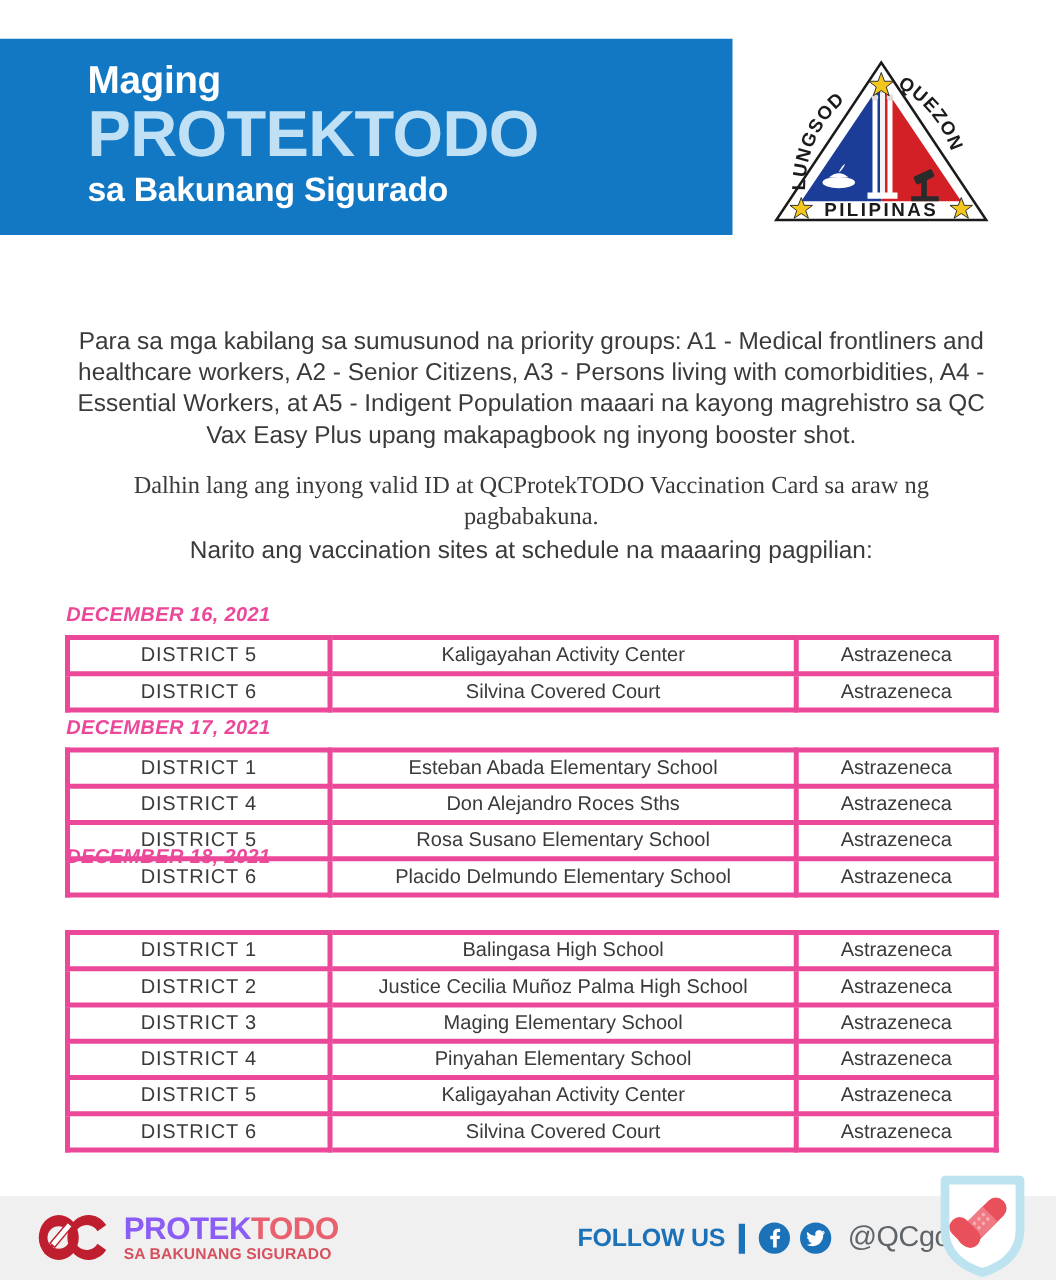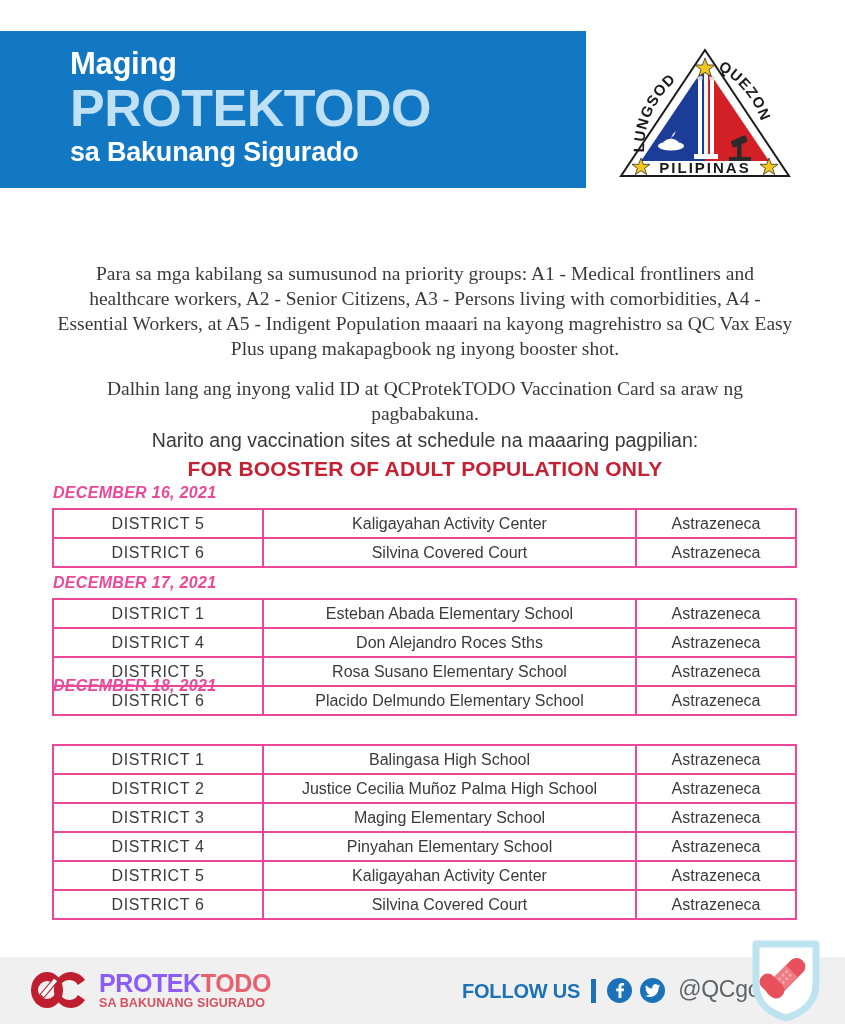--- a/index.html
+++ b/index.html
@@ -94,21 +94,21 @@
     left: 55px;
     width: 740px;
     text-align: center;
     color: #3A3A3C;
   }
   .para {
     font-size: 19.5px;
     line-height: 25px;
     color: #3A3A3C;
   }
-  #para1 { top: 261px; font-family: Liberation Serif, serif; }
+  #para1 { top: 261px; }
   #para2 { top: 376px; font-family: Liberation Serif, serif; }
   #para3 { top: 428px; }
 
   .booster-line {
     position: absolute;
     left: 55px;
     top: 457px;
     width: 740px;
     text-align: center;
     font-size: 21px;
@@ -128,21 +128,21 @@
     letter-spacing: 0.3px;
   }
   .sched-table {
     position: absolute;
     left: 52px;
     width: 743px;
     border-collapse: collapse;
     table-layout: fixed;
   }
   .sched-table td {
-    border: 2px solid #ec4899;
+    border: 4px solid #ec4899;
     height: 29px;
     font-size: 16px;
     color: #3A3A3C;
     text-align: center;
     vertical-align: middle;
     padding: 0 4px;
     line-height: 1.1;
   }
   .col-district { width: 210px; letter-spacing: 0.6px; }
   .col-site { width: 373px; }
@@ -275,21 +275,20 @@
       <textPath href="#arcR" startOffset="8%">QUEZON</textPath>
     </text>
     <text x="90" y="131" text-anchor="middle" font-family="'Liberation Sans', sans-serif" font-size="15" font-weight="bold" fill="#1a1a1a" letter-spacing="2">PILIPINAS</text>
   </svg>
 
 
   <div id="para1" class="body-block para">Para sa mga kabilang sa sumusunod na priority groups: A1 - Medical frontliners and healthcare workers, A2 - Senior Citizens, A3 - Persons living with comorbidities, A4 - Essential Workers, at A5 - Indigent Population maaari na kayong magrehistro sa QC Vax Easy Plus upang makapagbook ng inyong booster shot.</div>
   <div id="para2" class="body-block para">Dalhin lang ang inyong valid ID at QCProtekTODO Vaccination Card sa araw ng pagbabakuna.</div>
   <div id="para3" class="body-block para">Narito ang vaccination sites at schedule na maaaring pagpilian:</div>
 
-  <div class="booster-line">FOR BOOSTER OF ADULT POPULATION ONLY</div>
 
   <div class="date-label" style="top:484px;">DECEMBER 16, 2021</div>
   <table class="sched-table" style="top:508px;">
     <tbody>
       <tr>
         <td class="col-district">DISTRICT 5</td>
         <td class="col-site">Kaligayahan Activity Center</td>
         <td class="col-vaccine">Astrazeneca</td>
       </tr>
       <tr>

